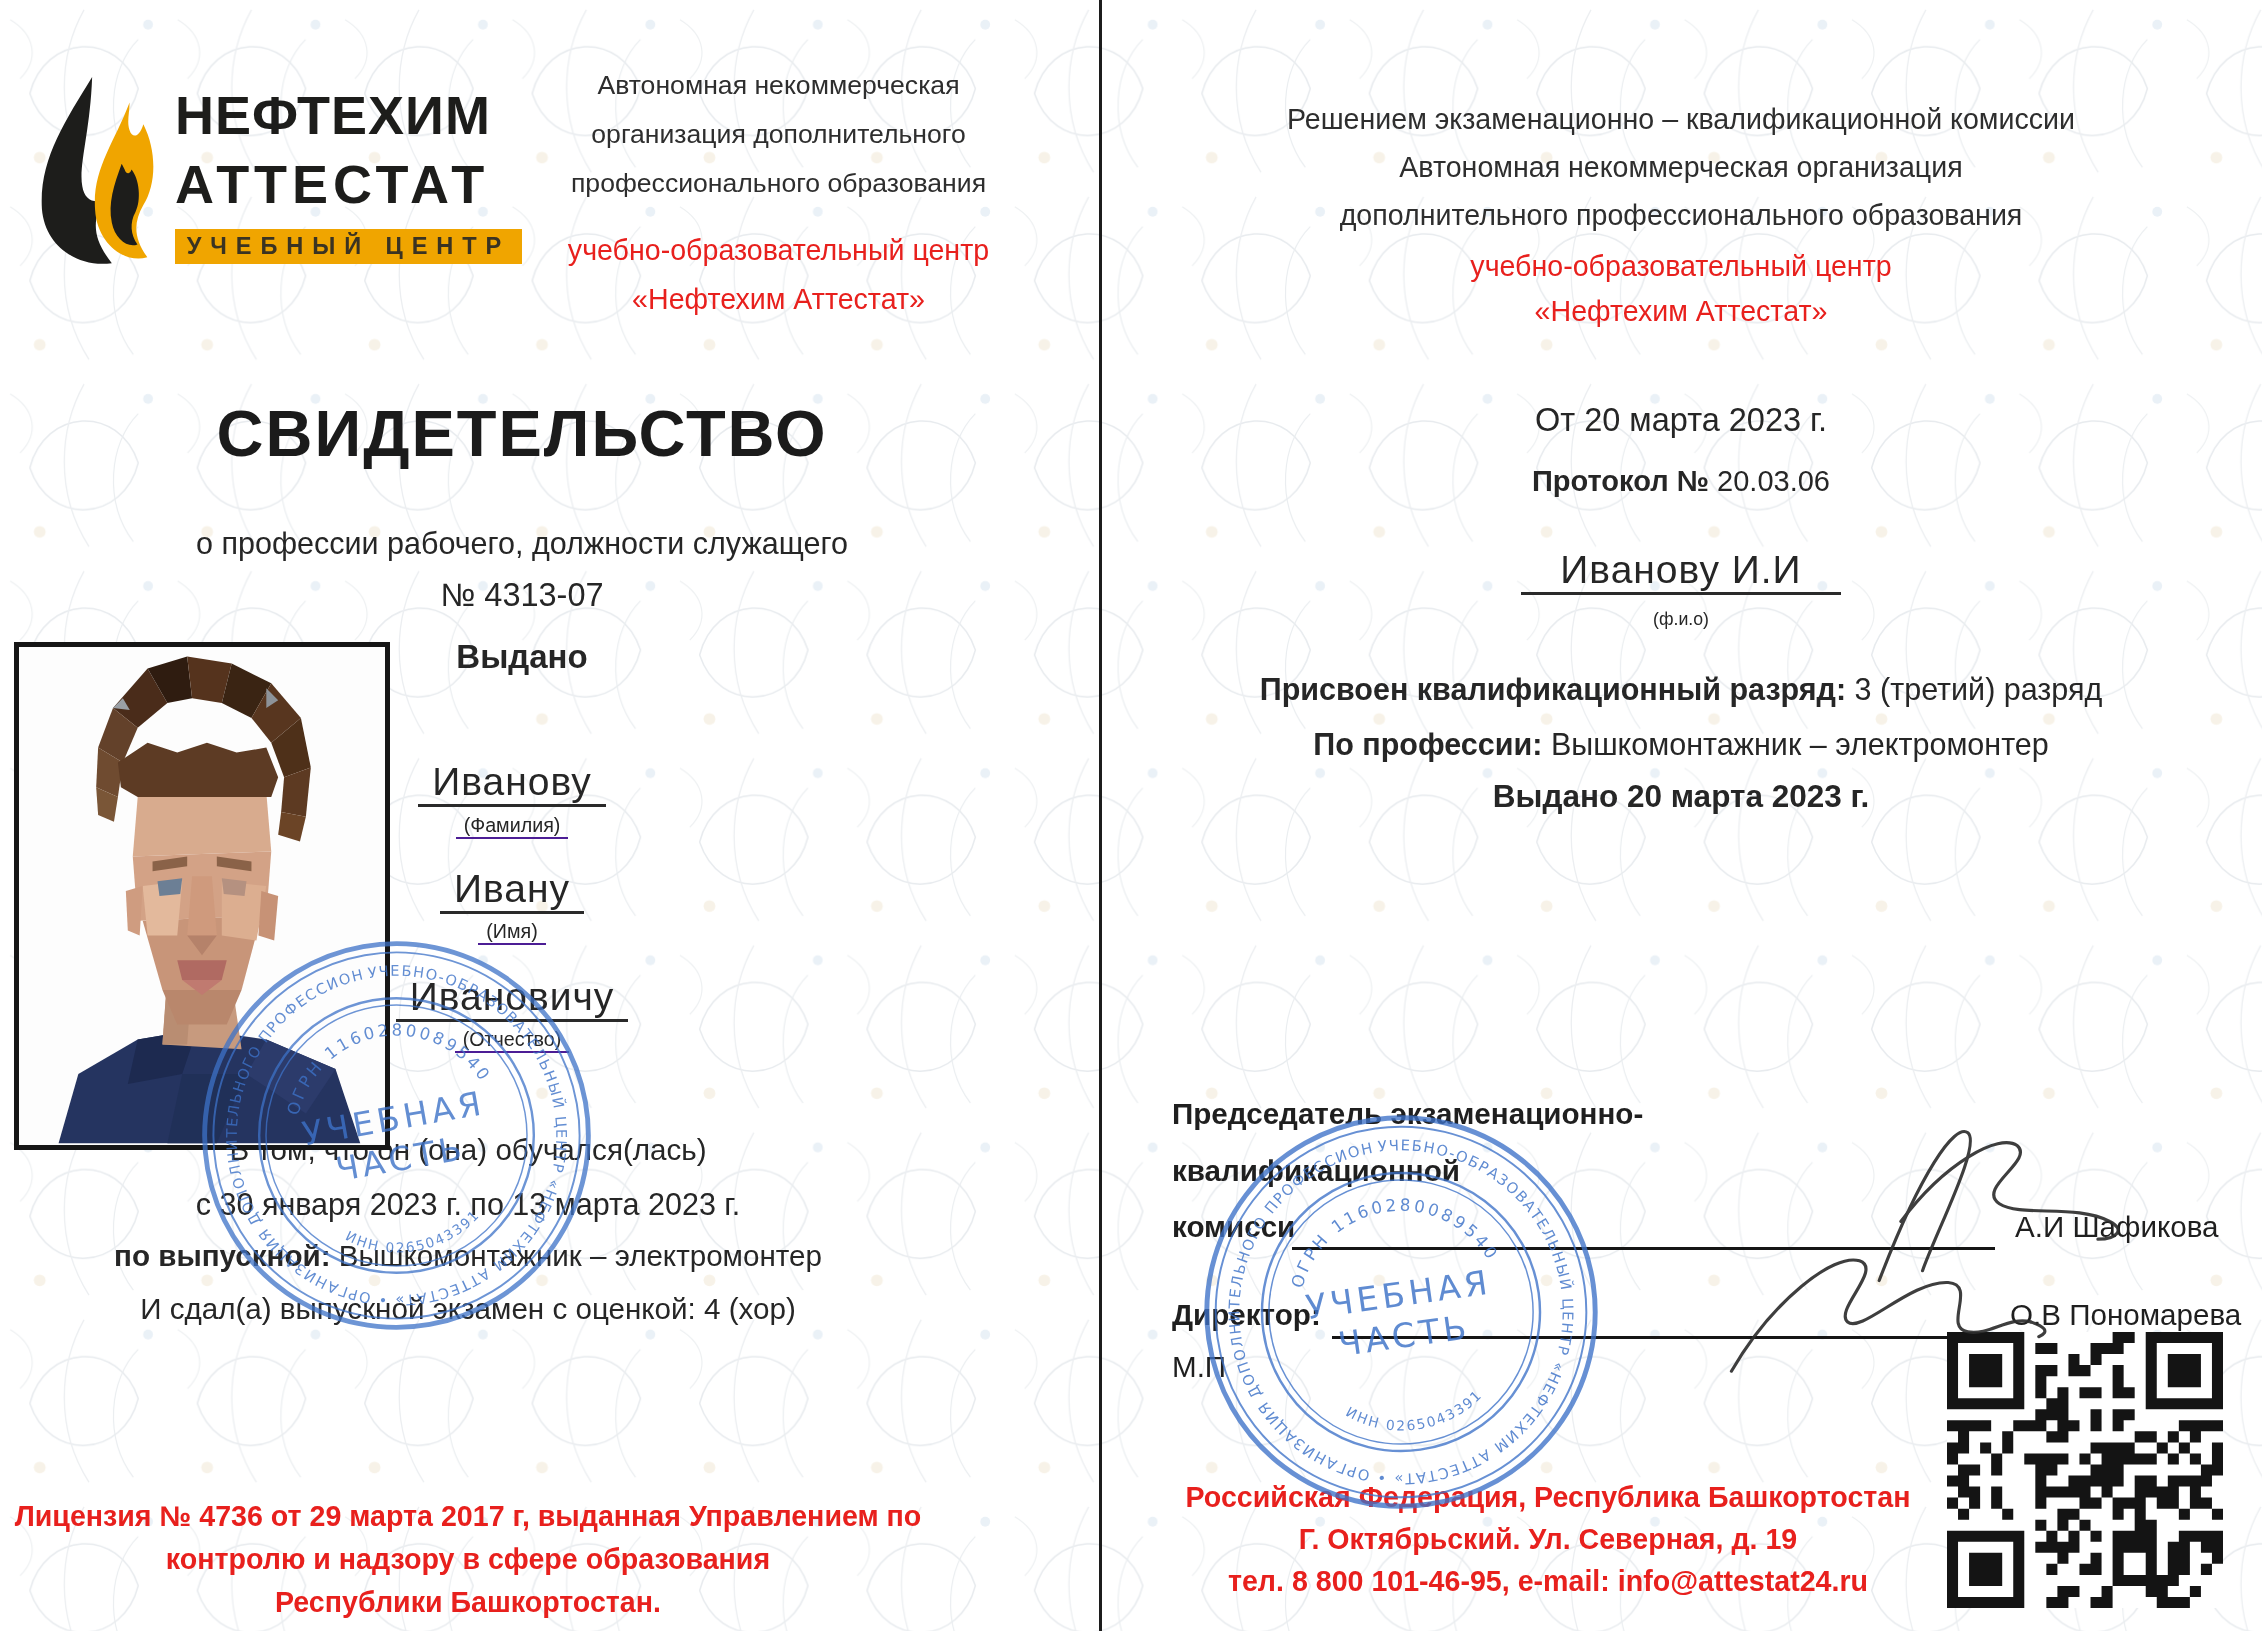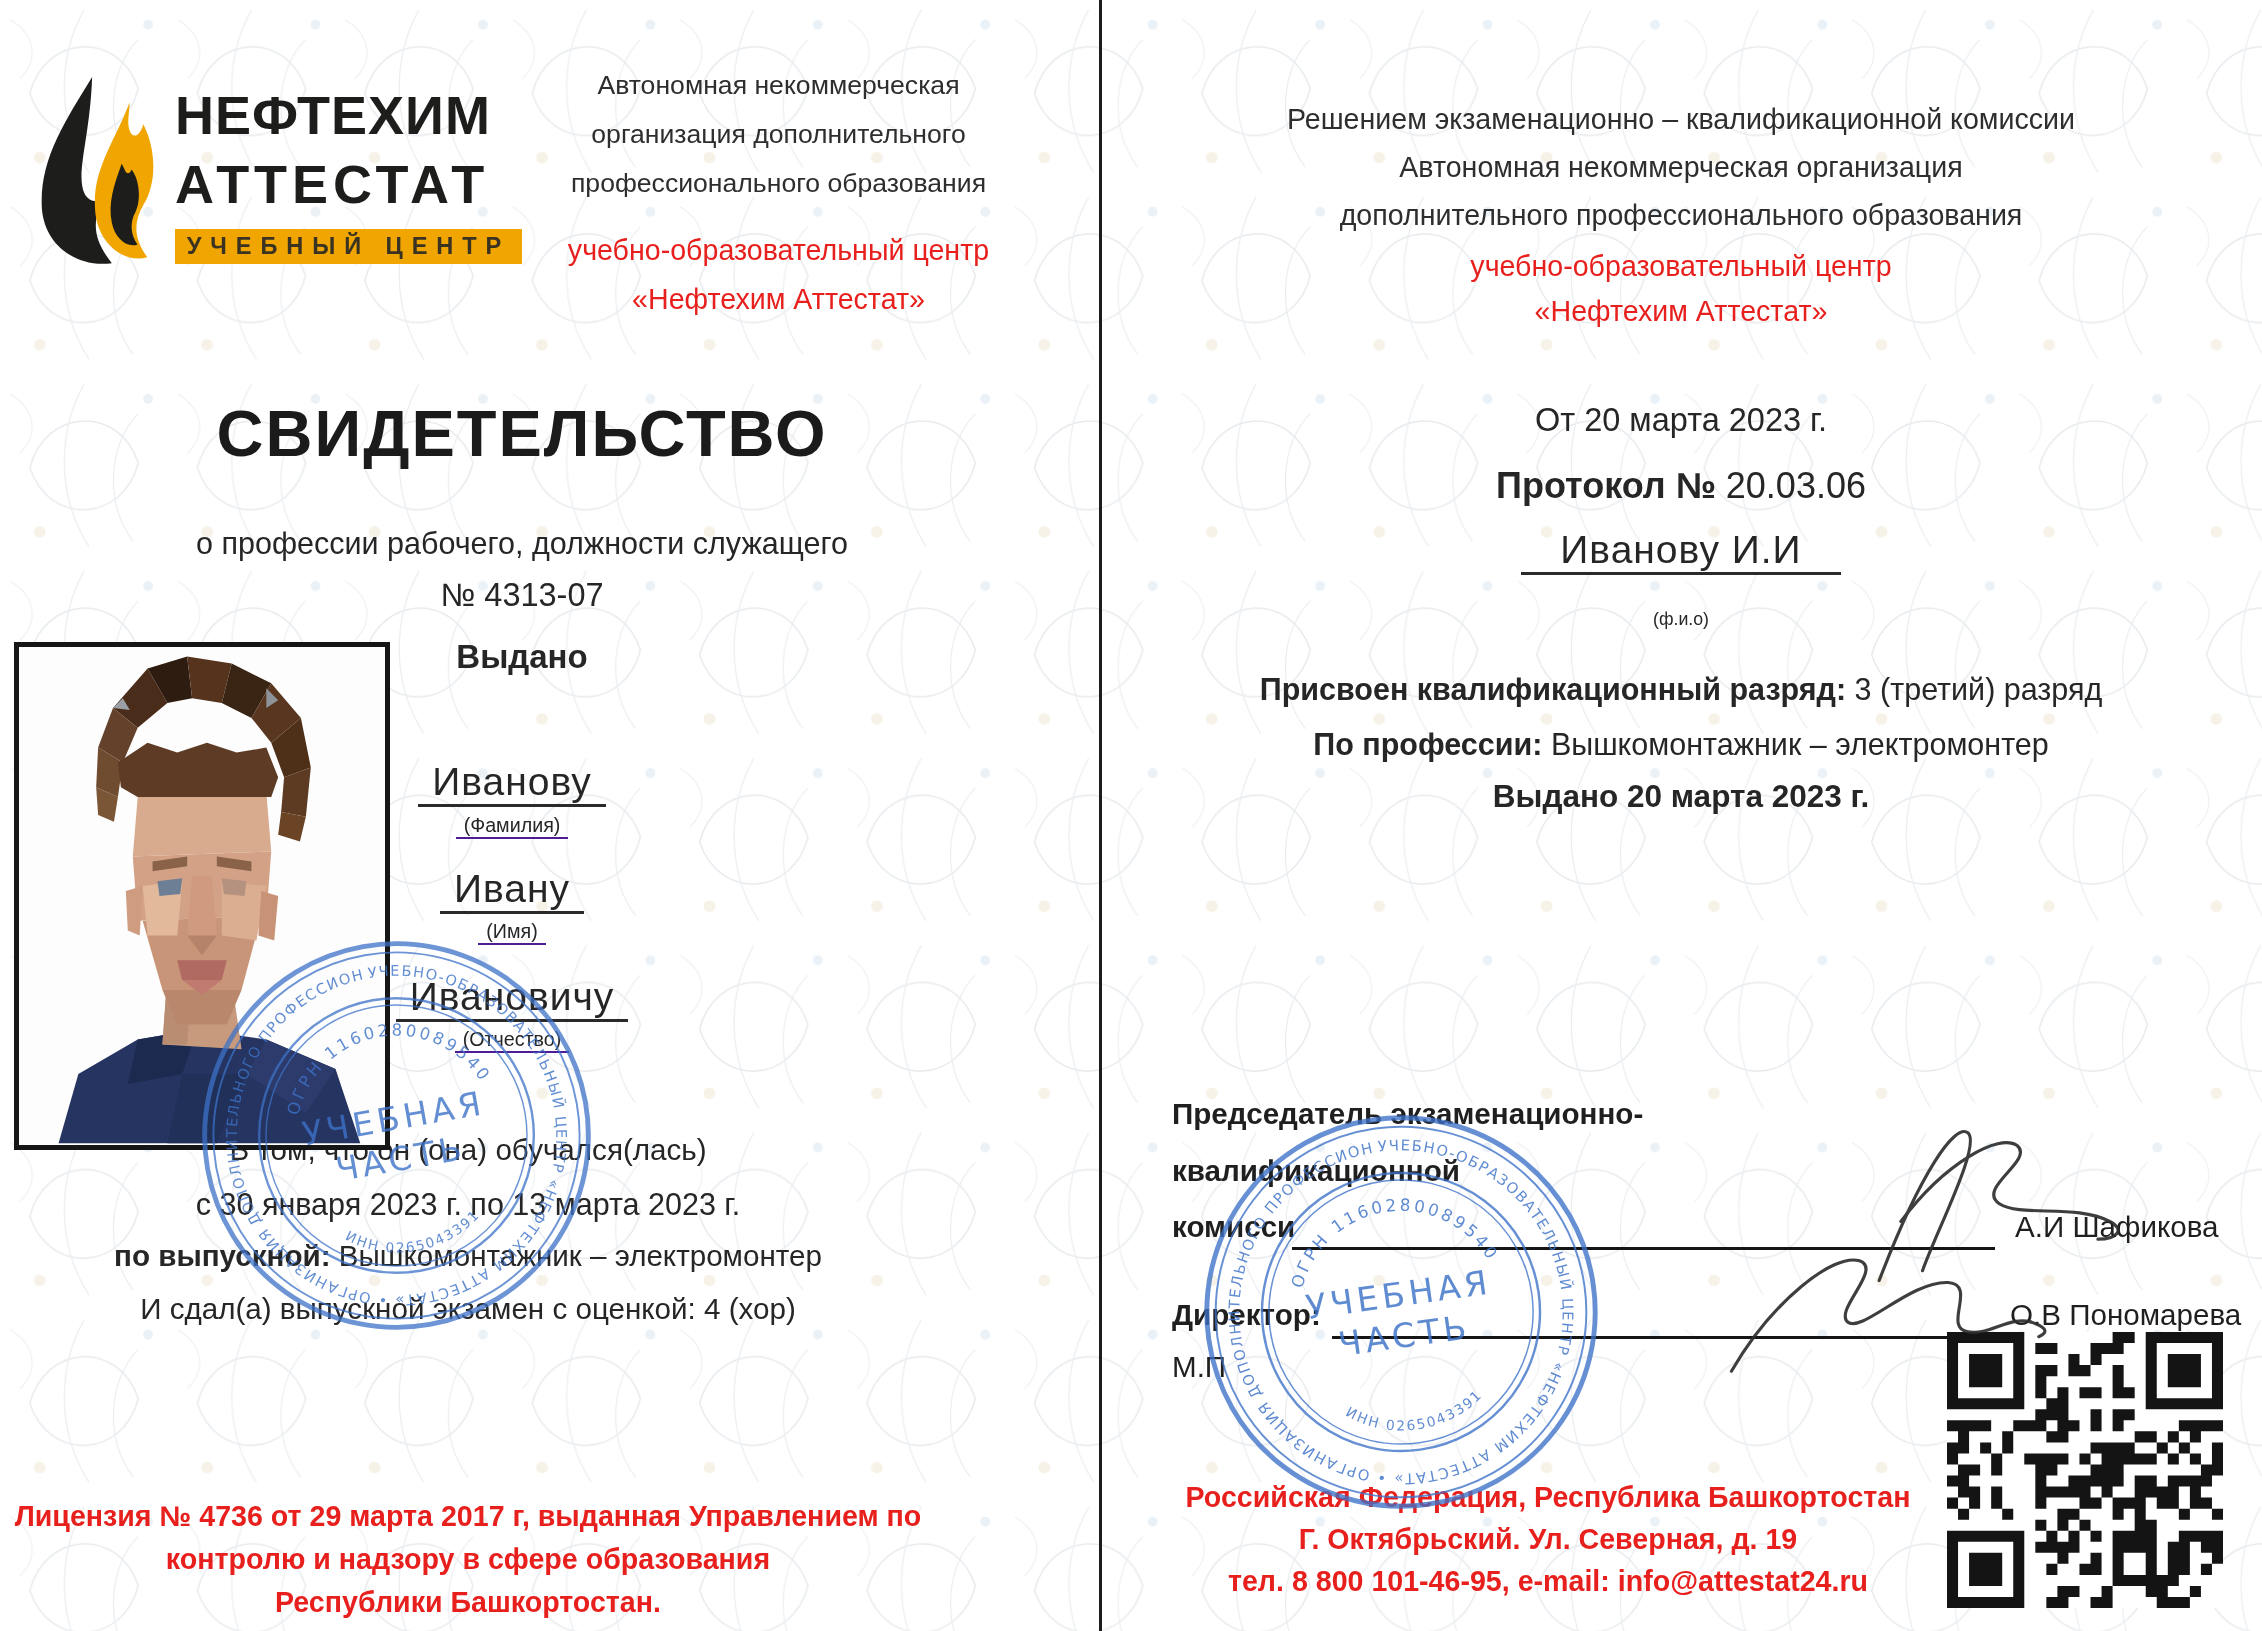--- a/index.html
+++ b/index.html
@@ -154,26 +154,26 @@
 
     <div class="abs c" style="left:1100px;top:95px;width:1162px;font-size:28.6px;line-height:48px;color:#2e2e2e">
       <div>Решением экзаменационно – квалификационной комиссии</div>
       <div>Автономная некоммерческая организация</div>
       <div>дополнительного профессионального образования</div>
       <div class="red" style="margin-top:4.9px;line-height:45px">учебно-образовательный центр</div>
       <div class="red" style="line-height:45px">«Нефтехим Аттестат»</div>
     </div>
 
     <div class="abs c" style="left:1100px;top:402px;width:1162px;font-size:32.5px">От 20 марта 2023 г.</div>
-    <div class="abs c" style="left:1100px;top:465px;width:1162px;font-size:36px">
+    <div class="abs c" style="left:1100px;top:465px;width:1162px;font-size:29px">
       <span class="b">Протокол №</span>
       <span>20.03.06</span>
     </div>
 
-    <div class="abs c" style="left:1100px;top:528px;width:1162px">
+    <div class="abs c" style="left:1100px;top:548px;width:1162px">
       <span class="name-big u3" style="padding:0 39px">Иванову И.И</span>
     </div>
     <div class="abs c" style="left:1100px;top:609px;width:1162px;font-size:17.7px">(ф.и.о)</div>
 
     <div class="abs c" style="left:1100px;top:672px;width:1162px;font-size:30.5px">
       <span class="b">Присвоен квалификационный разряд:</span>
       <span>3 (третий) разряд</span>
     </div>
     <div class="abs c" style="left:1100px;top:727px;width:1162px;font-size:30.5px">
       <span class="b">По профессии:</span>

